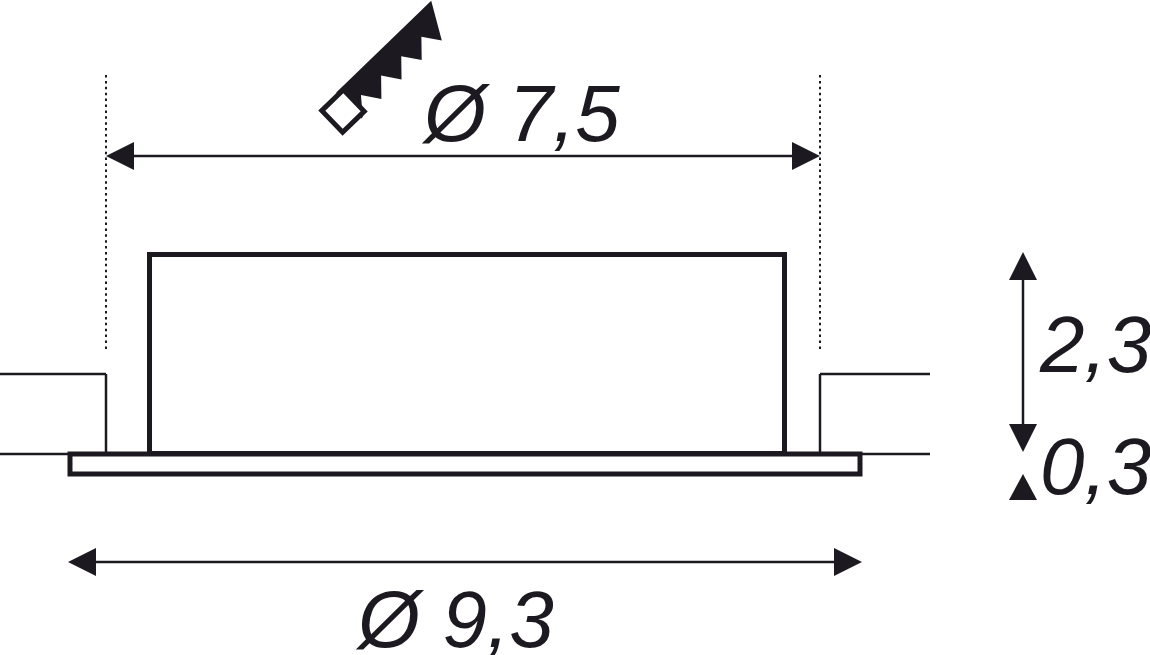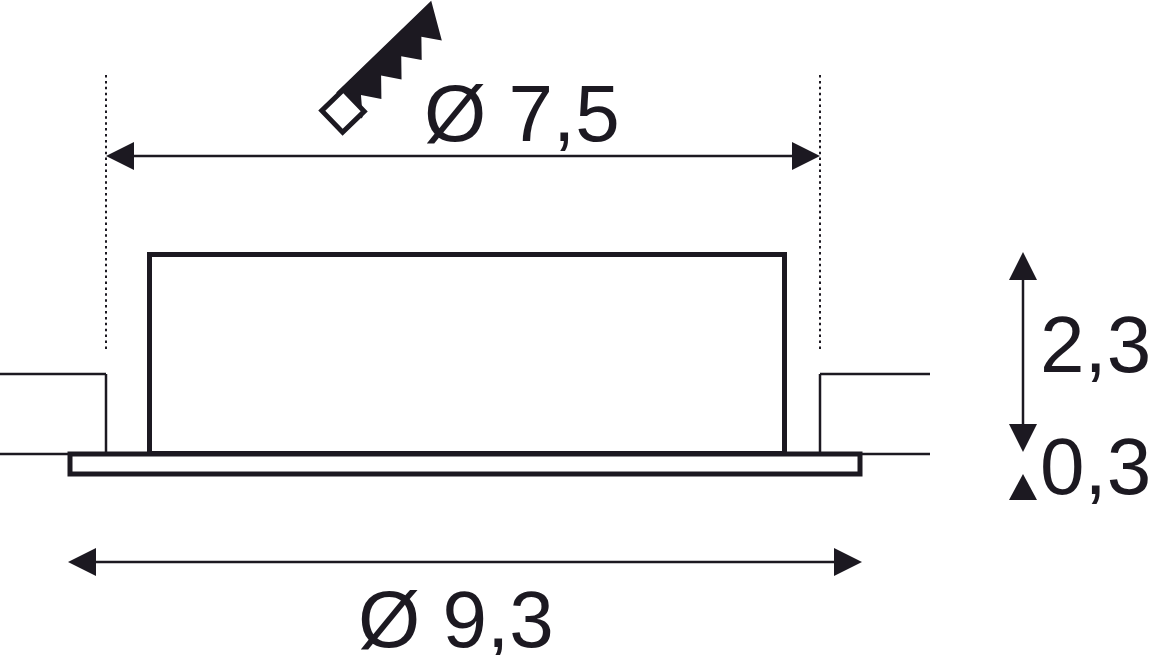--- a/index.html
+++ b/index.html
@@ -3,20 +3,21 @@
 <meta charset="utf-8">
 <style>
   :root { --ink:#1c1921; --bg:#ffffff; }
   html,body { margin:0; padding:0; background:#f2f2f2; }
   .stage {
     position:relative;
     width:1150px; height:655px;
     background:var(--bg);
     overflow:hidden;
     font-family:"Liberation Sans", sans-serif;
+    font-style:italic;
   }
   .stage svg { position:absolute; left:0; top:0; display:block; }
   .ink-stroke { stroke:var(--ink); fill:none; }
   .ink-fill   { fill:var(--ink); stroke:none; }
   .white-shape { fill:#ffffff; stroke:var(--ink); }
   .dim-label {
     fill:var(--ink);
     font-family:"Liberation Sans", sans-serif;
     font-size:80px;
     font-weight:400;

